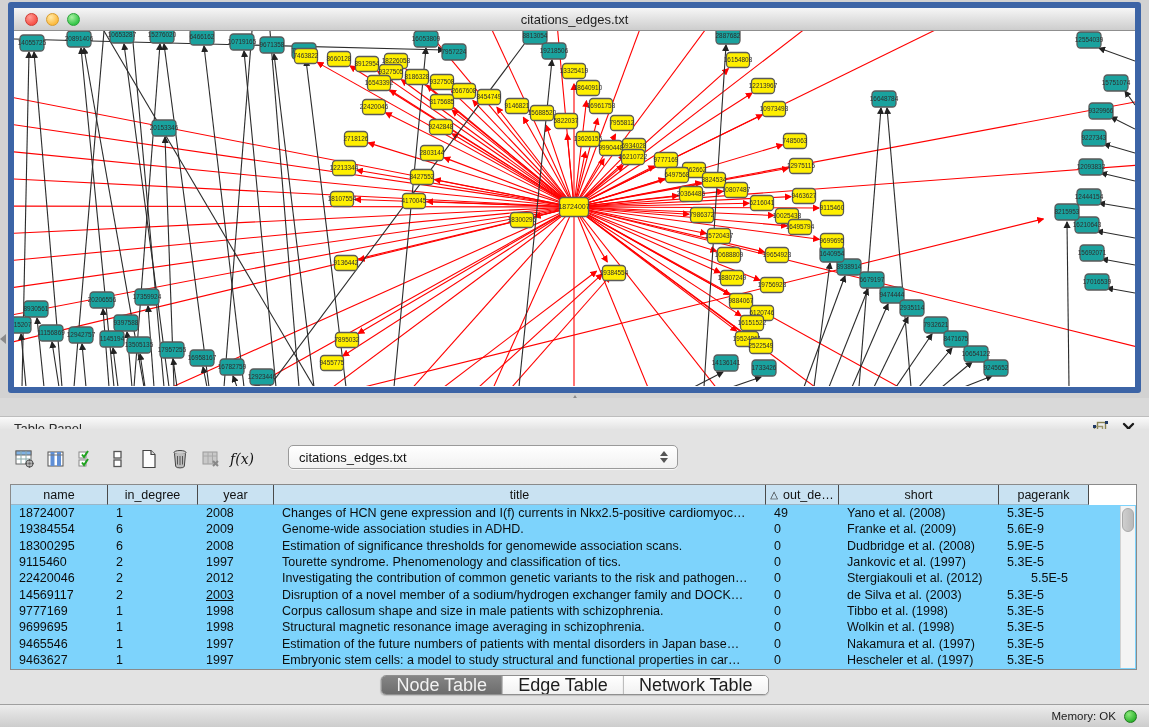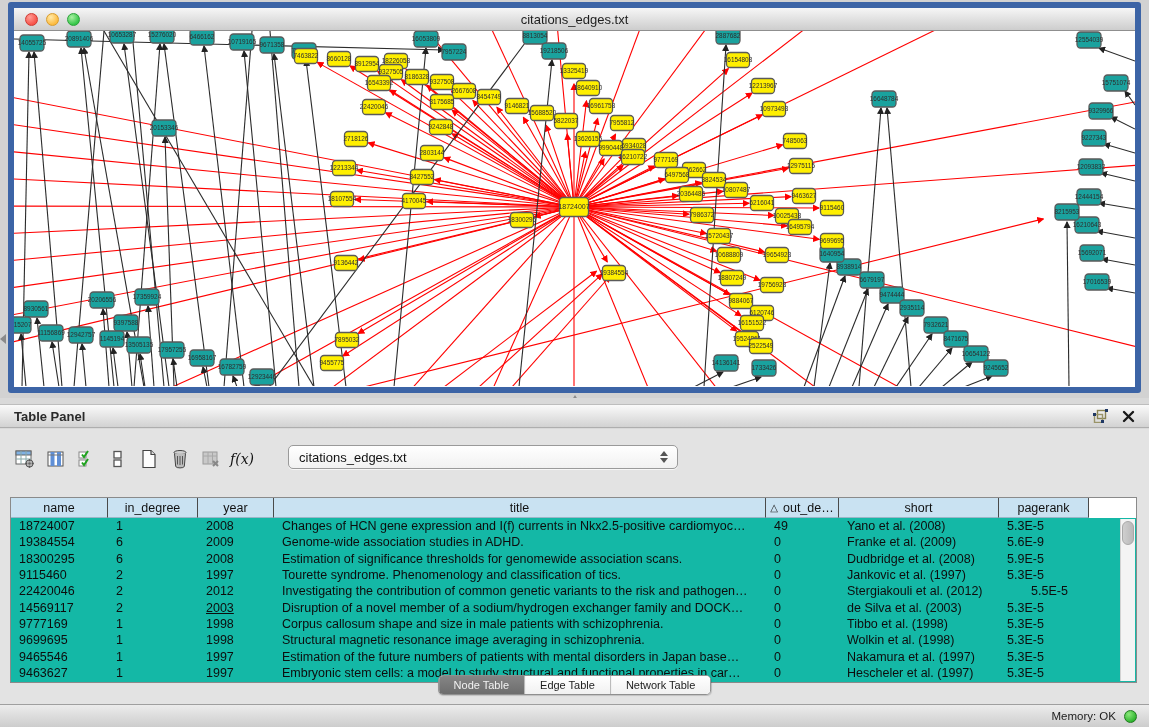--- a/index.html
+++ b/index.html
@@ -21,53 +21,53 @@
   svg text { font-family:"Liberation Sans",sans-serif; }
 
   
   #divider-handle { position:absolute; left:570px; top:395px; width:0; height:0;
     border-left:5px solid transparent; border-right:5px solid transparent; border-bottom:8px solid #8b8b8b; }
   #side-collapse { position:absolute; left:0px; top:334px; width:0; height:0;
     border-top:5px solid transparent; border-bottom:5px solid transparent; border-right:6px solid #8a8a8a; }
 
   
   #table-panel { position:absolute; left:0; top:398px; width:1149px; height:329px; background:#d9d9d9; }
-  #panel-header { position:absolute; left:0; top:6px; width:100%; height:24px;
+  #panel-header { position:absolute; left:0; top:18px; width:100%; height:24px;
     background:linear-gradient(#fafafa,#d2d2d2); border-top:1px solid #bdbdbd; border-bottom:1px solid #aeaeae;
-    display:flex; align-items:center;font-weight:bold; }
+    display:flex; align-items:center; }
   #panel-title { font-size:13px; color:#2a2a2a; padding-left:14px; }
   #panel-header-buttons { position:absolute; right:14px; top:4px; display:flex; gap:14px; align-items:center; }
   #panel-body { position:absolute; left:0; top:31px; width:100%; bottom:23px; background:#e3e3e3; }
 
   #toolbar { position:absolute; left:14px; top:15px; height:30px; display:flex; align-items:center; gap:9px; }
   .tool-btn { width:22px; height:24px; display:flex; align-items:center; justify-content:center; cursor:default; }
   .fx-label { font-family:"DejaVu Serif",serif; font-style:italic; font-size:14px; color:#111; }
 
   #table-combo { position:absolute; left:288px; top:16px; width:390px; height:24px;
     background:linear-gradient(#ffffff,#f1f1f1); border:1px solid #9a9a9a; border-radius:5px;
     display:flex; align-items:center; box-shadow:0 1px 0 rgba(255,255,255,.7); }
   #combo-value { font-size:13px; color:#111; padding-left:10px; flex:1; }
   .spinner { display:flex; flex-direction:column; gap:2px; margin-right:9px; }
   .spin-up { width:0; height:0; border-left:4px solid transparent; border-right:4px solid transparent; border-bottom:5px solid #555; }
   .spin-down { width:0; height:0; border-left:4px solid transparent; border-right:4px solid transparent; border-top:5px solid #555; }
 
-  #table-wrap { position:absolute; left:10px; top:68px; width:1127px; height:186px;
-    border:1px solid #8a8a8a; background:#14b8a6; overflow:hidden; }
+  #table-wrap { position:absolute; left:10px; top:55px; width:1127px; height:186px;
+    border:1px solid #8a8a8a; background:#7dd3fc; overflow:hidden; }
   #table-header { display:flex; height:20px; background:#fff; }
   .th { background:#c9e2f2; border-right:1px solid #4a4a4a; border-bottom:1px solid #9ab6c8;
     font-size:12.5px; color:#111; display:flex; align-items:center; justify-content:center; gap:5px; }
   .sort-glyph { font-size:10px; color:#222; }
   .tr { display:flex; height:16.3px; align-items:center; }
   .td { font-size:12.5px; color:#0d0d0d; white-space:nowrap; overflow:hidden; padding-left:8px; }
   #v-scrollbar { position:absolute; top:21px; right:1px; bottom:1px; width:15px; background:#f4f4f4; border-left:1px solid #d2d2d2; }
   #v-thumb { position:absolute; top:2px; left:1px; width:12px; height:24px; background:linear-gradient(90deg,#cfcfcf,#b9b9b9); border:1px solid #a8a8a8; border-radius:7px; }
 
   #tabs { position:absolute; left:50%; transform:translateX(-50%); top:246px; display:flex; height:20px;
     border:1px solid #8f8f8f; border-radius:5px; overflow:hidden; background:#fff; box-shadow:0 1px 1px rgba(0,0,0,.15); }
-  .tab { font-size:11px; padding:0 15px; display:flex; align-items:center; background:linear-gradient(#ffffff,#f1f1f1); color:#1d1d1d; border-left:1px solid #b5b5b5; }
+  .tab { font-size:18px; padding:0 15px; display:flex; align-items:center; background:linear-gradient(#ffffff,#f1f1f1); color:#1d1d1d; border-left:1px solid #b5b5b5; }
   .tab:first-child { border-left:none; }
   .tab.active { background:linear-gradient(#858585,#6d6d6d); color:#f2f2f2; }
 
   #status-bar { position:absolute; left:0; bottom:0; width:100%; height:23px;
     background:linear-gradient(#ececec,#cdcdcd); border-top:1px solid #9f9f9f;
     display:flex; align-items:center; justify-content:flex-end; gap:8px; padding-right:12px; }
   #memory-label { font-size:11.5px; color:#1c1c1c; }
   #memory-dot { width:13px; height:13px; border-radius:50%; border:1px solid #1f7a1f;
     background:radial-gradient(circle at 35% 30%, #8ae87a,#2db32d 75%); }
 </style>

